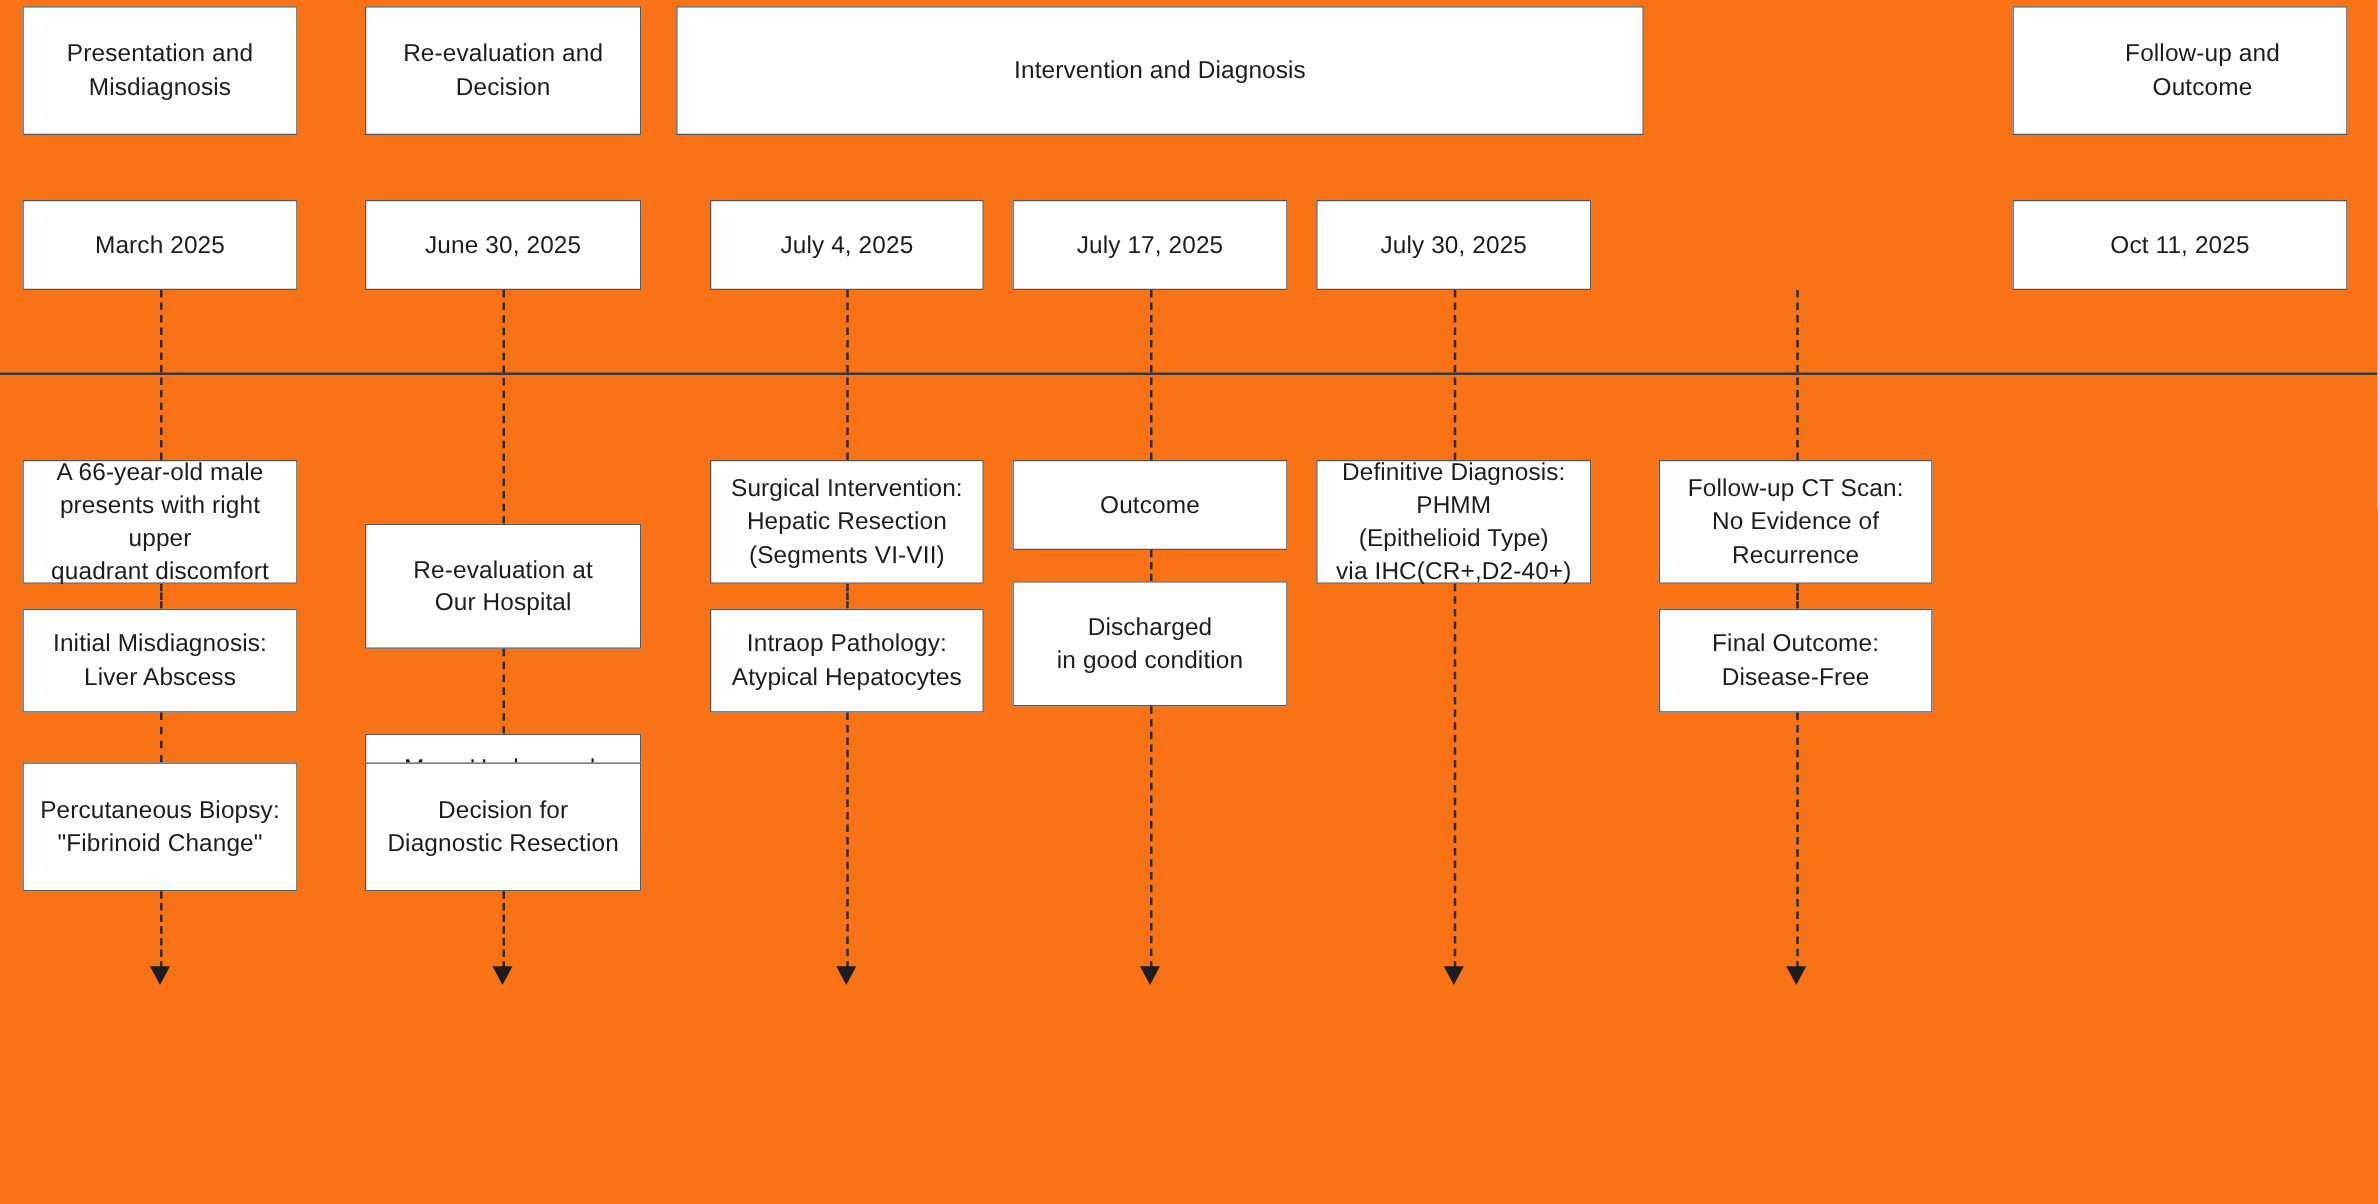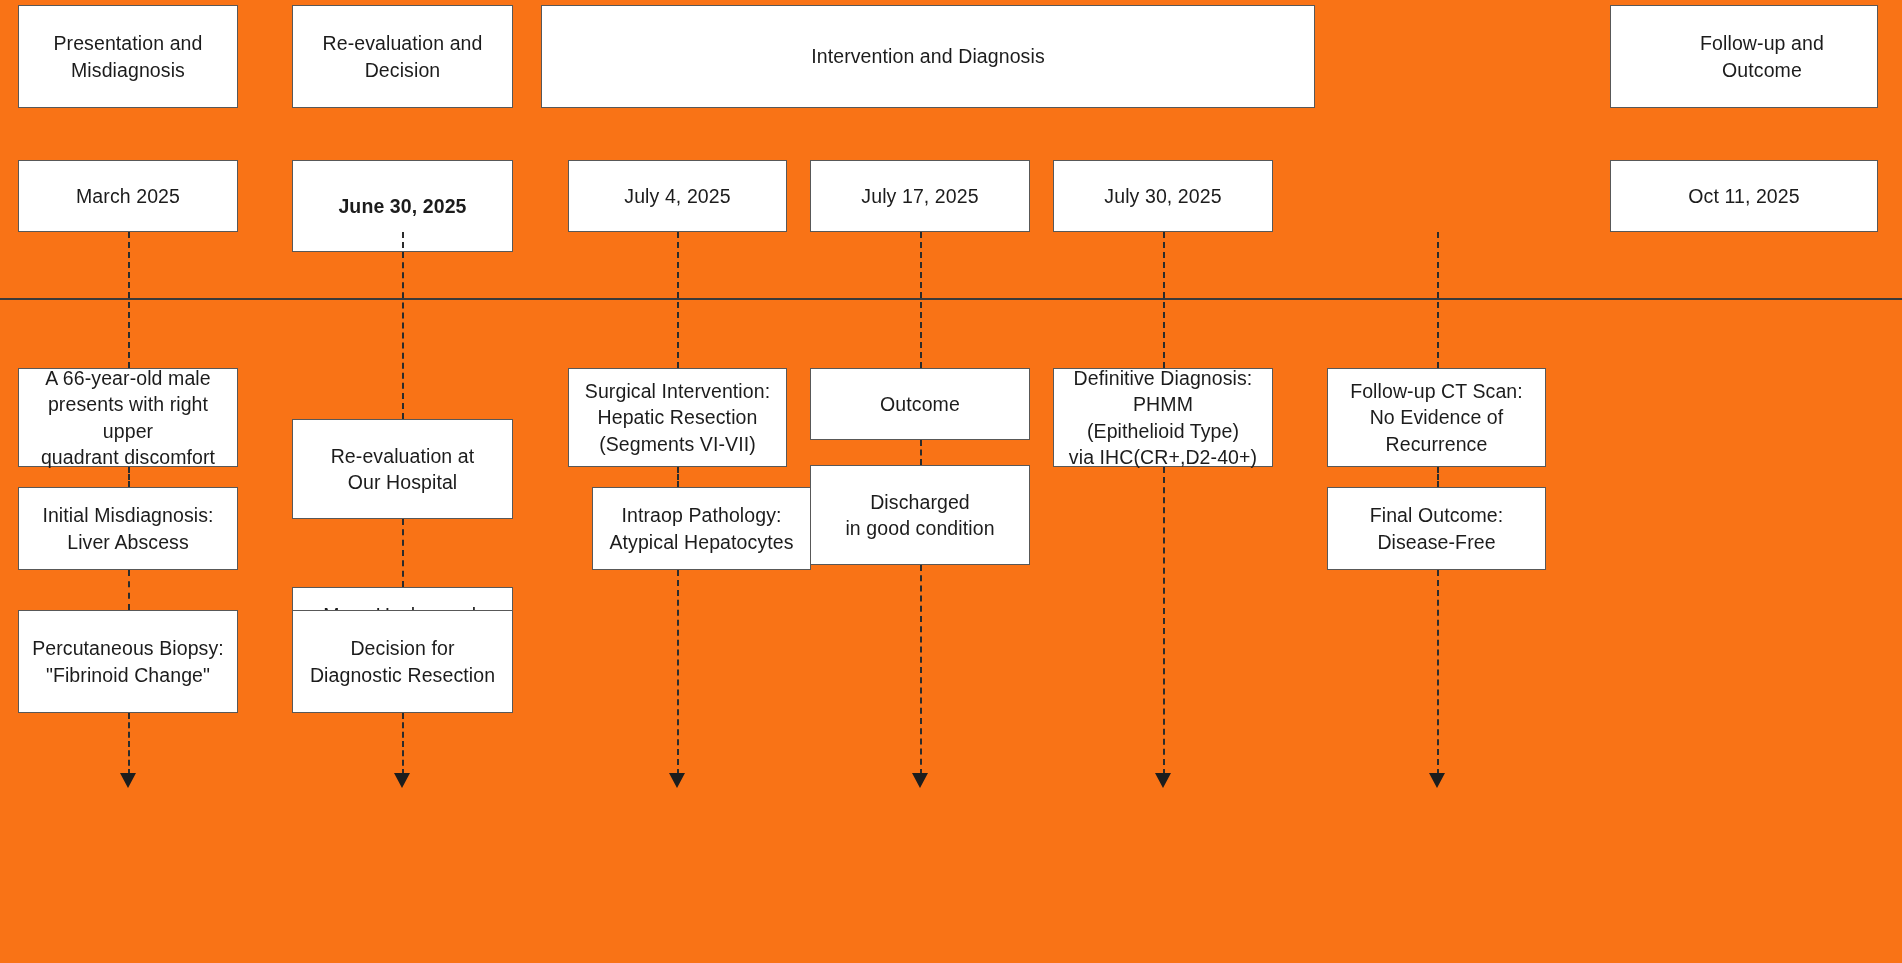--- a/index.html
+++ b/index.html
@@ -70,21 +70,21 @@
 
   <div class="box phase-box" style="left:1610px;top:5px;width:268px;height:103px;padding-left:36px;">
     <span class="txt">Follow-up and
 Outcome</span>
   </div>
 
   <div class="box date-box" style="left:18px;top:160px;width:220px;height:72px;">
     <span class="txt">March 2025</span>
   </div>
 
-  <div class="box date-box" style="left:292px;top:160px;width:221px;height:92px;font-weight:bold;">
+  <div class="box date-box" style="left:292px;top:160px;width:221px;height:72px;">
     <span class="txt">June 30, 2025</span>
   </div>
 
   <div class="box date-box" style="left:568px;top:160px;width:219px;height:72px;">
     <span class="txt">July 4, 2025</span>
   </div>
 
   <div class="box date-box" style="left:810px;top:160px;width:220px;height:72px;">
     <span class="txt">July 17, 2025</span>
   </div>
@@ -141,21 +141,21 @@
   </div>
   <div class="dash" style="left:402px;top:713px;height:62px;"></div>
   <div class="arrowhead" style="left:394px;top:773px;"></div>
 
   <div class="box node-box" style="left:568px;top:368px;width:219px;height:99px;">
     <span class="txt">Surgical Intervention:
 Hepatic Resection
 (Segments VI-VII)</span>
   </div>
   <div class="dash" style="left:677px;top:467px;height:20px;"></div>
-  <div class="box node-box" style="left:592px;top:487px;width:219px;height:83px;">
+  <div class="box node-box" style="left:568px;top:487px;width:219px;height:83px;">
     <span class="txt">Intraop Pathology:
 Atypical Hepatocytes</span>
   </div>
   <div class="dash" style="left:677px;top:570px;height:205px;"></div>
   <div class="arrowhead" style="left:669px;top:773px;"></div>
 
   <div class="box node-box" style="left:810px;top:368px;width:220px;height:72px;">
     <span class="txt">Outcome</span>
   </div>
   <div class="dash" style="left:920px;top:440px;height:25px;"></div>

